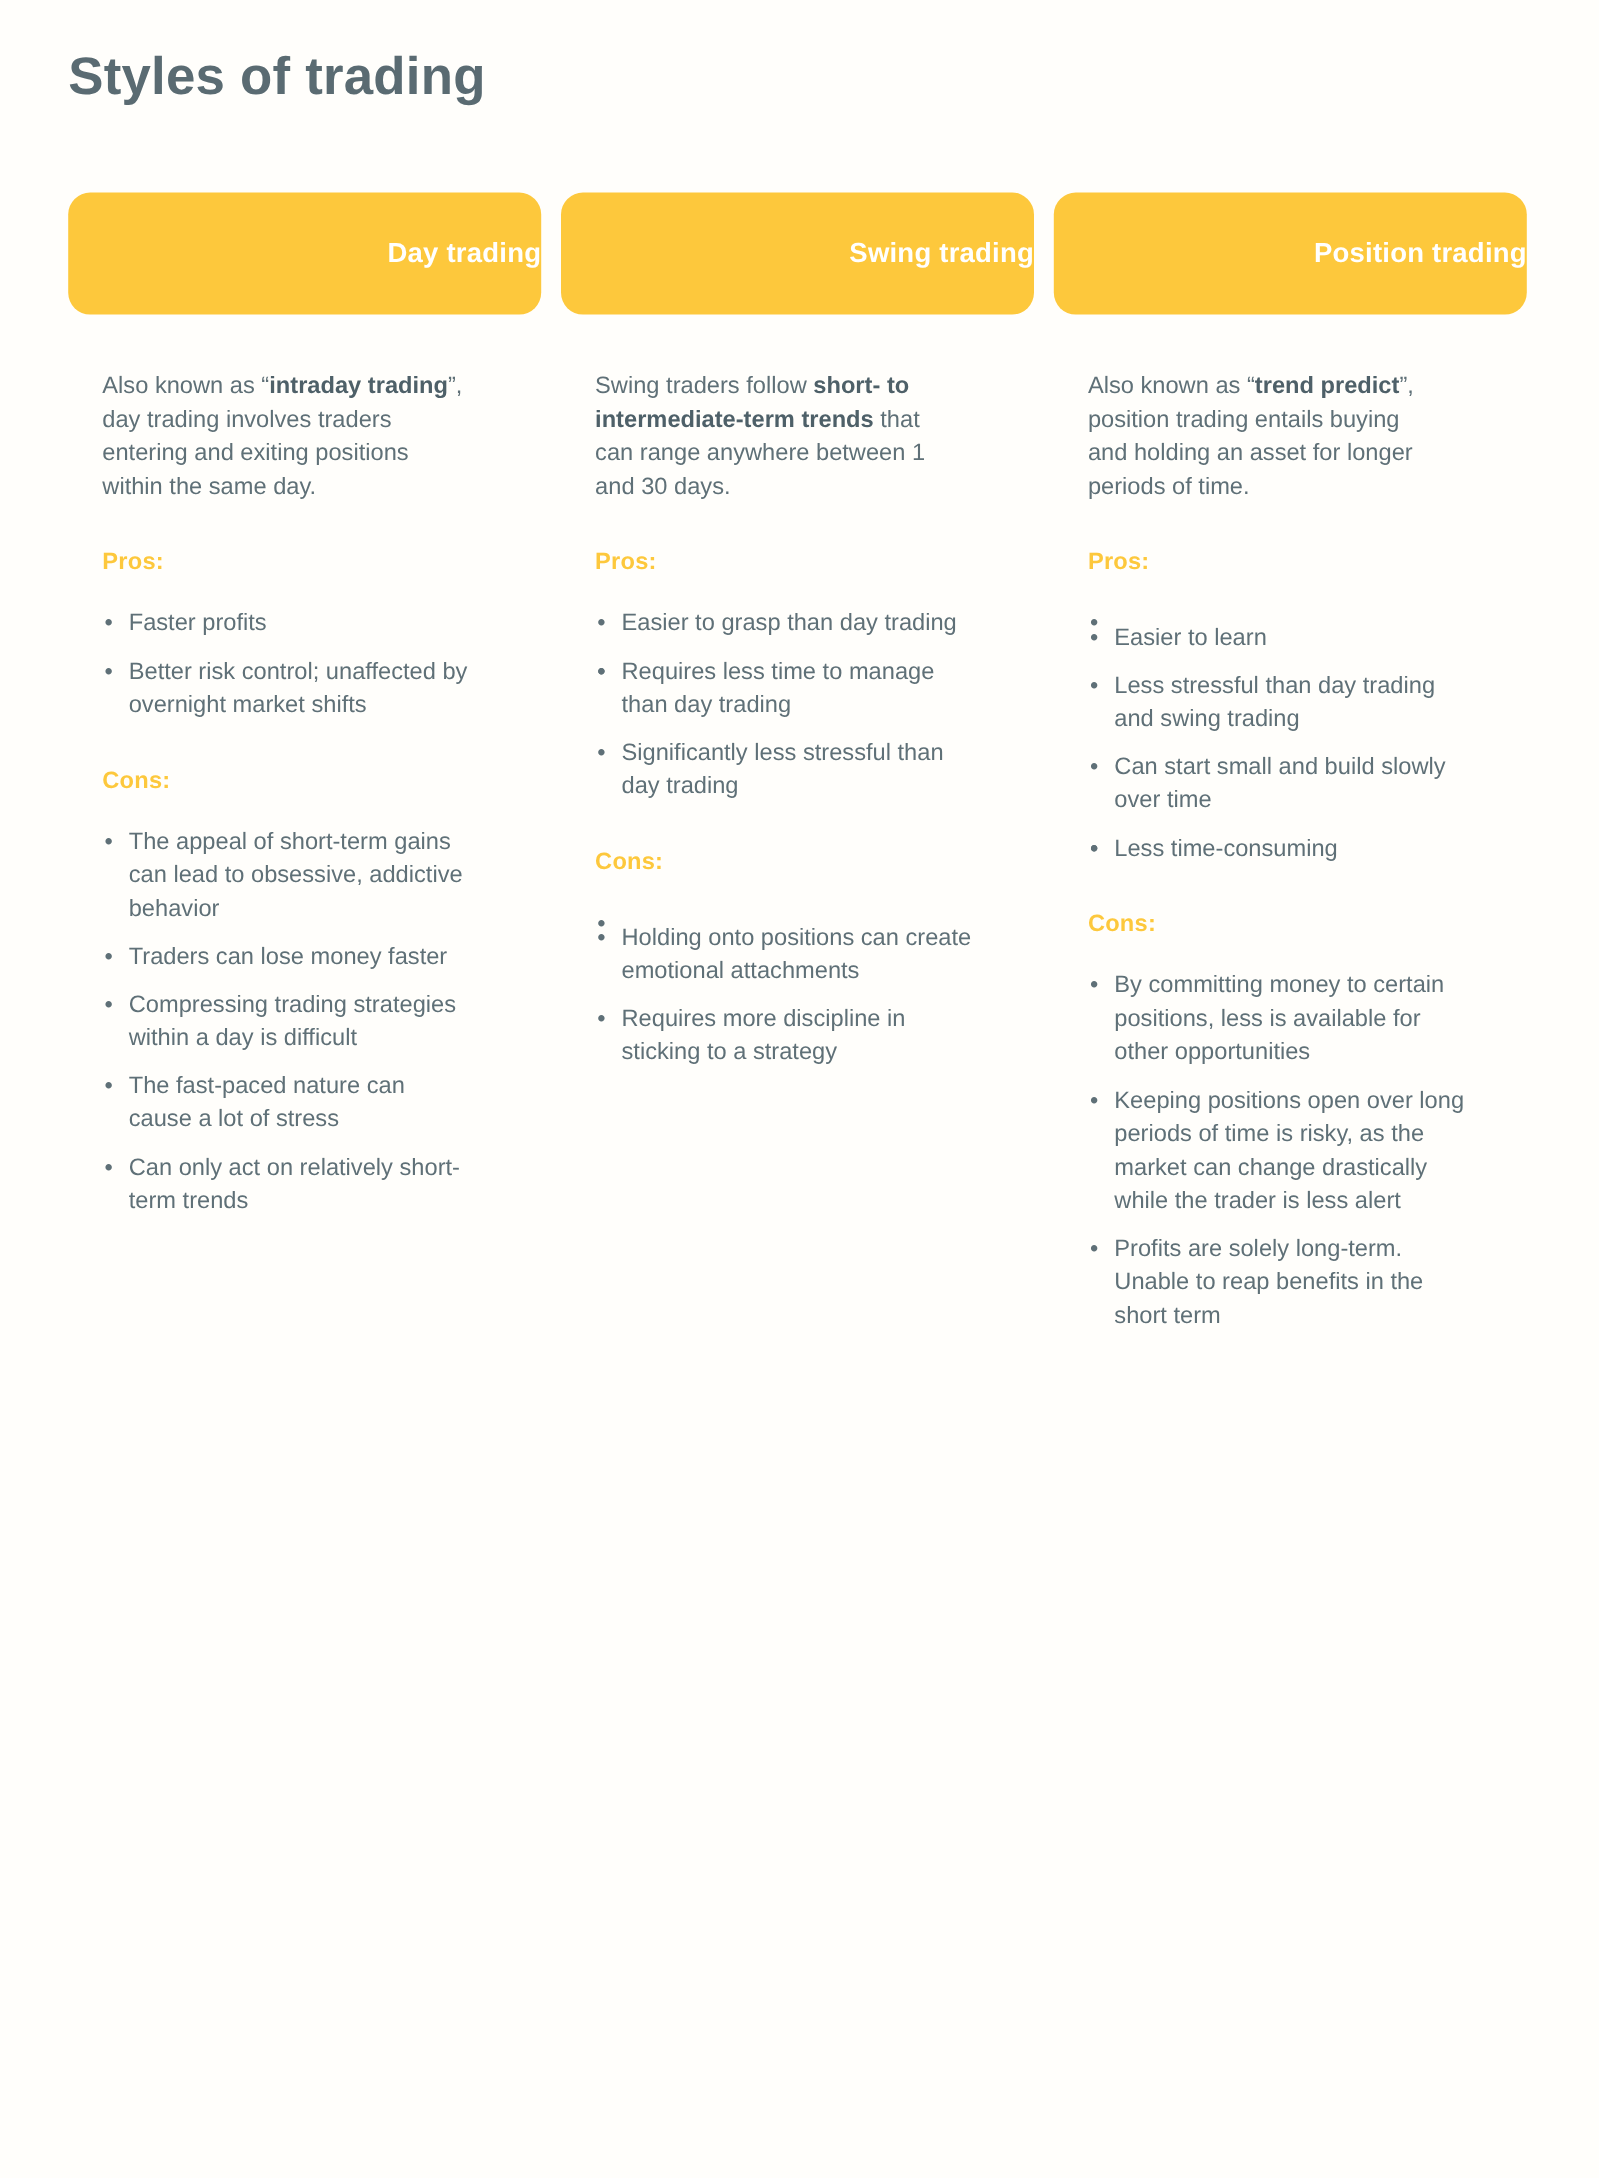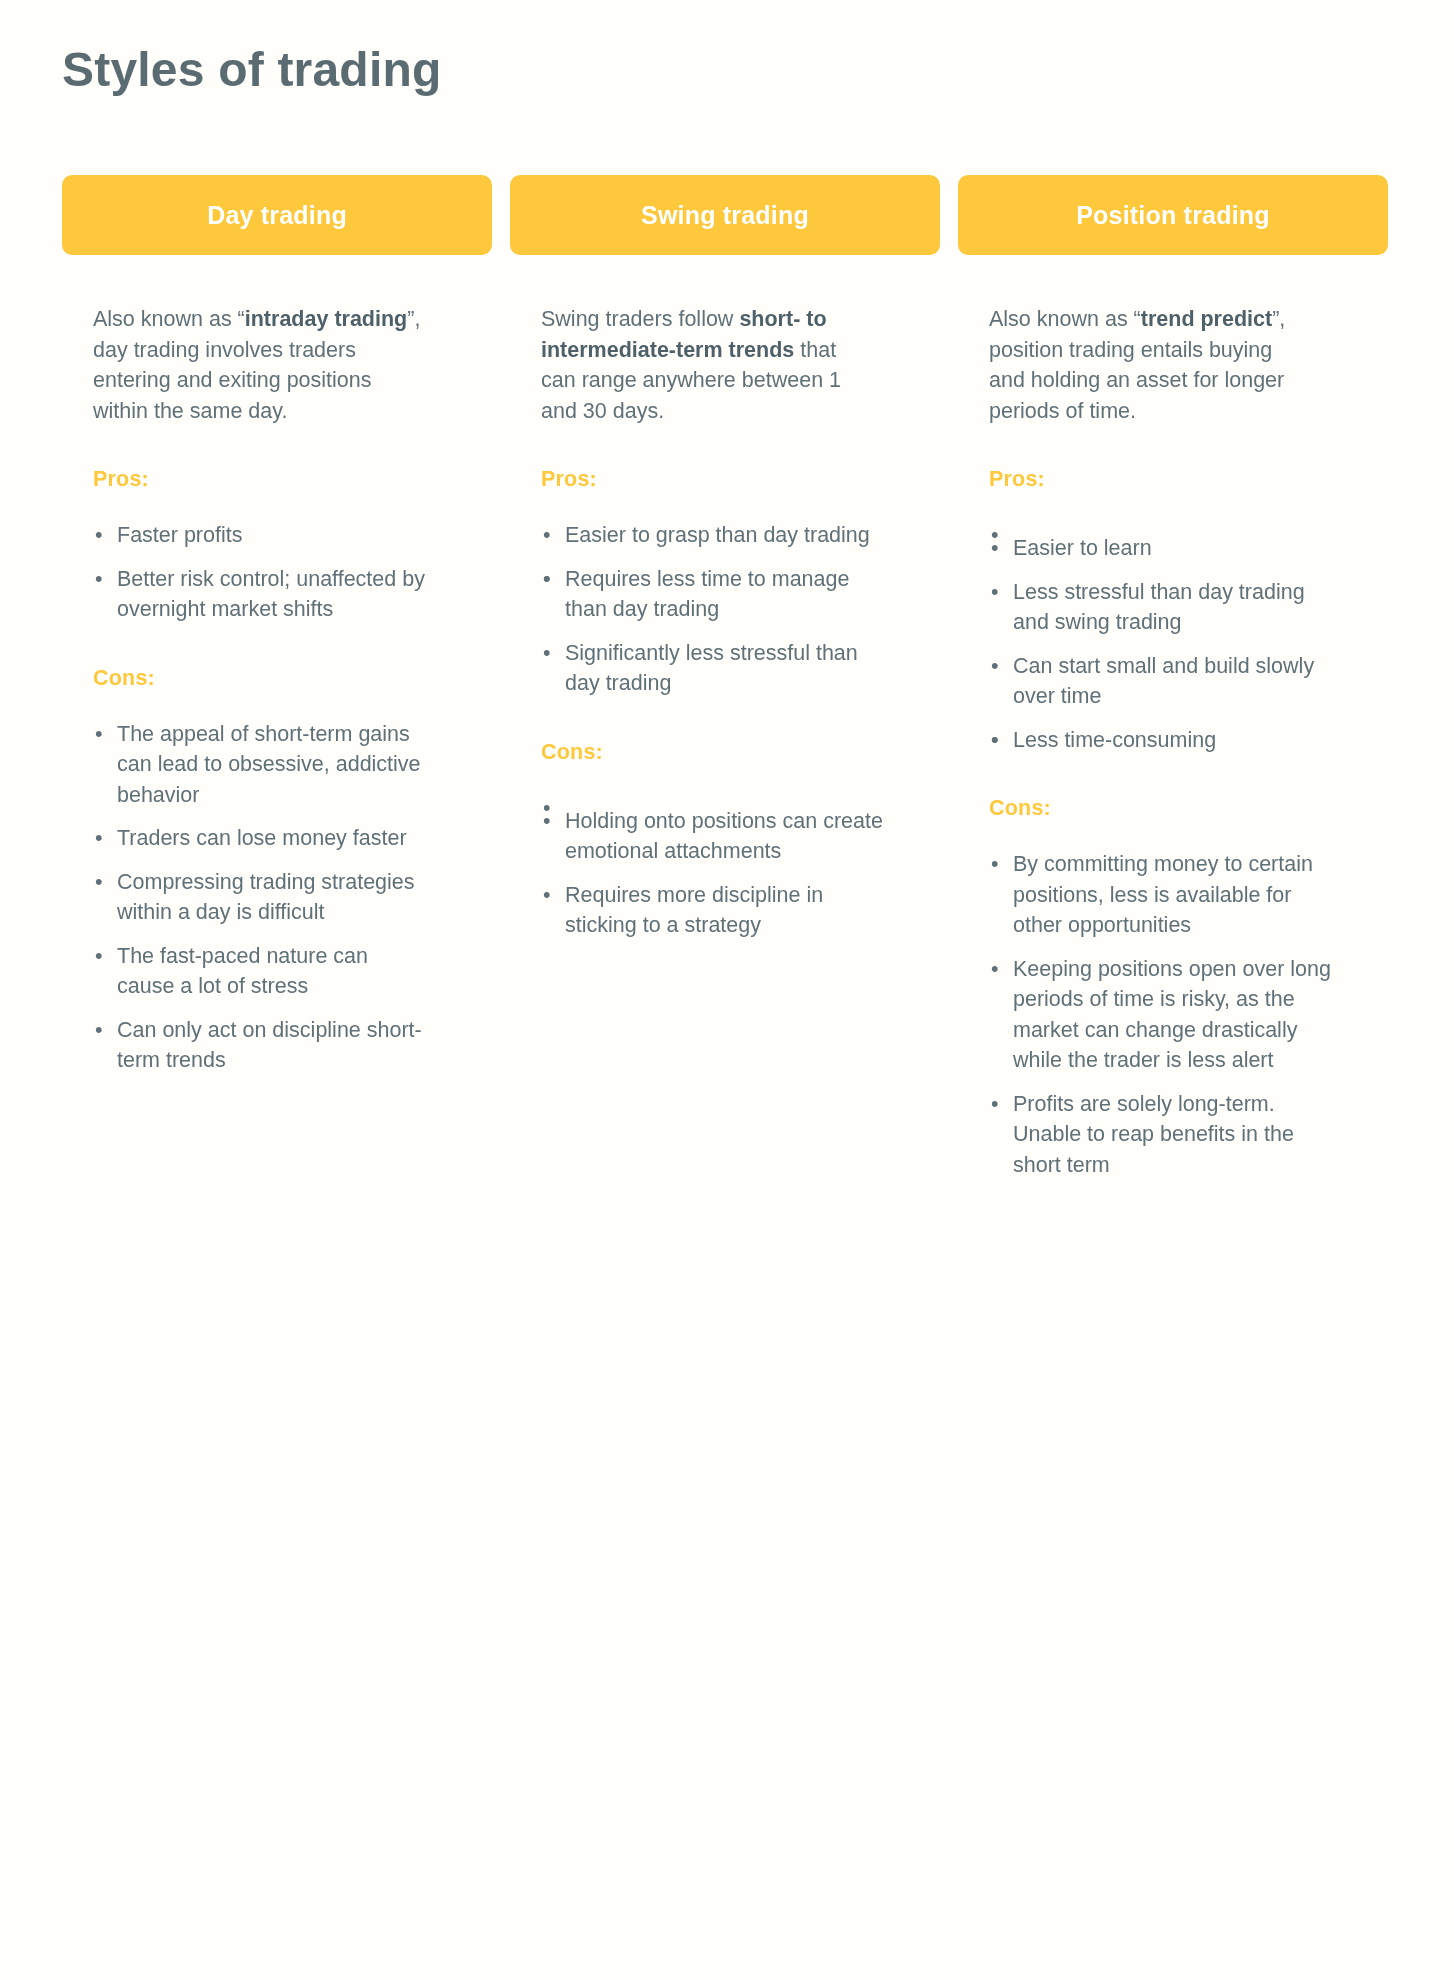--- a/index.html
+++ b/index.html
@@ -38,26 +38,26 @@
     display: flex;
     gap: 18px;
     align-items: flex-start;
   }
   .column {
     width: 430px;
     flex: 0 0 430px;
     display: block;
   }
   .card-header {
-    height: 80px;
+    height: 111px;
     background: #fdc83c;
-    border-radius: 10px;
+    border-radius: 20px;
     display: flex;
     align-items: center;
-    justify-content: center;
+    justify-content: flex-end;
     box-sizing: border-box;
   }
   .card-header-title {
     color: #ffffff;
     font-size: 25px;
     font-weight: bold;
     letter-spacing: 0.2px;
     text-align: center;
   }
   .card-body {
@@ -132,21 +132,21 @@
         <ul class="bullets">
           <li><span class="dot">•</span><span>Faster profits</span></li>
           <li><span class="dot">•</span><span>Better risk control; unaffected by overnight market shifts</span></li>
         </ul>
         <p class="section-label">Cons:</p>
         <ul class="bullets">
           <li><span class="dot">•</span><span>The appeal of short-term gains can lead to obsessive, addictive behavior</span></li>
           <li><span class="dot">•</span><span>Traders can lose money faster</span></li>
           <li><span class="dot">•</span><span>Compressing trading strategies within a day is difficult</span></li>
           <li><span class="dot">•</span><span>The fast-paced nature can cause a lot of stress</span></li>
-          <li><span class="dot">•</span><span>Can only act on discipline short-term trends</span></li>
+          <li><span class="dot">•</span><span>Can only act on relatively short-term trends</span></li>
         </ul>
       </div>
     </div>
 
     <div class="column col-2">
       <div class="card-header">
         <span class="card-header-title">Swing trading</span>
       </div>
       <div class="card-body">
         <p class="intro"><span>Swing traders follow </span><b>short- to intermediate-term trends</b><span> that can range anywhere between 1 and 30 days.</span></p>

